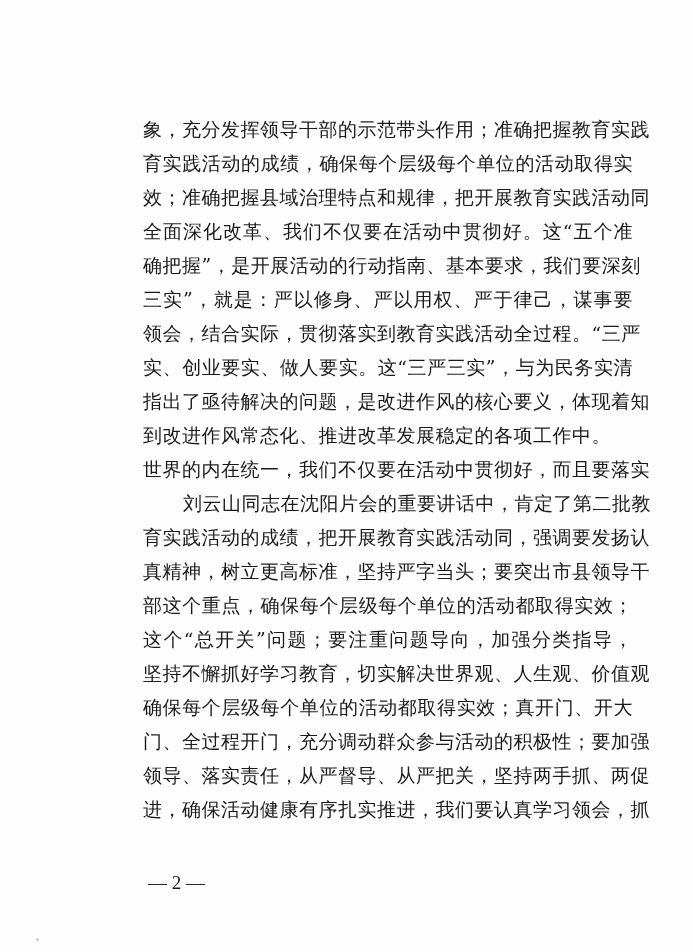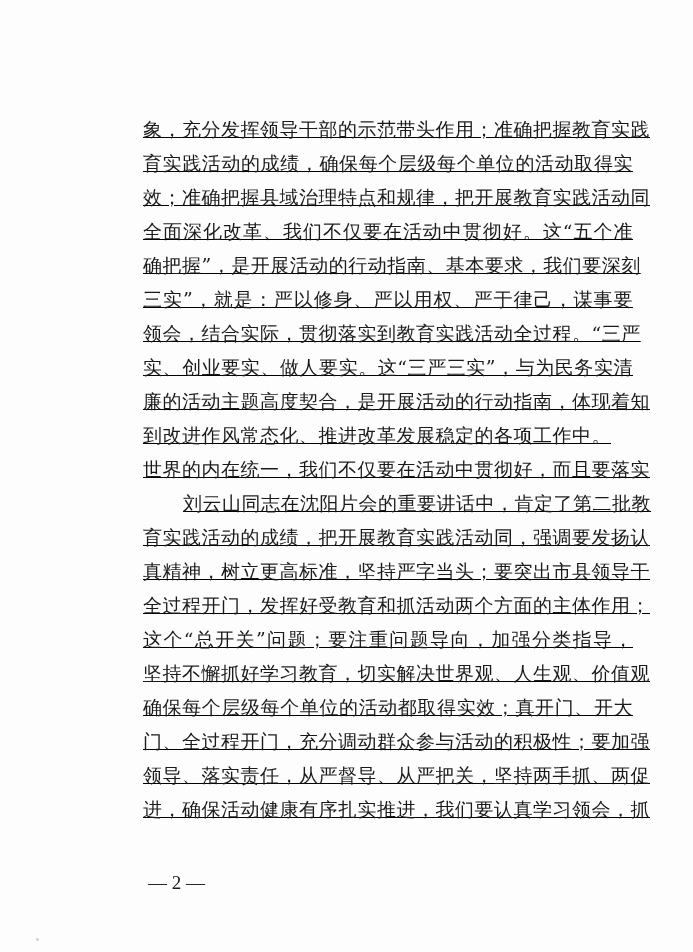--- a/index.html
+++ b/index.html
@@ -1,18 +1,18 @@
 <!DOCTYPE html>
 <html><head>
   <meta charset="utf-8">
   <style>
     html, body { margin: 0; padding: 0; background: #ffffff; }
     body { width: 693px; height: 952px; position: relative; overflow: hidden; }
     .page { position: absolute; left: 0; top: 0; width: 693px; height: 952px; background: #fdfdfd; }
-    .text-block { position: absolute; left: 143px; top: 112px; width: 490px; text-decoration: underline; }
+    .text-block { position: absolute; left: 143px; top: 112px; width: 490px; }
     .line {
       height: 34px; line-height: 34px;
       font-family: "DejaVu Serif", "Liberation Serif", serif;
       font-size: 19px; color: #1a1a1a;
       white-space: nowrap;
       text-align: justify; text-align-last: justify;
       letter-spacing: 0.5px;
     }
     .line.last { text-align-last: left; }
     .line.indent { padding-left: 40px; }
@@ -31,30 +31,30 @@
 
     <div>
       <div class="line">象，充分发挥领导干部的示范带头作用；准确把握教育实践</div>
       <div class="line">育实践活动的成绩，确保每个层级每个单位的活动取得实</div>
       <div class="line">效；准确把握县域治理特点和规律，把开展教育实践活动同</div>
       <div class="line">全面深化改革、我们不仅要在活动中贯彻好。这“五个准</div>
       <div class="line">确把握”，是开展活动的行动指南、基本要求，我们要深刻</div>
       <div class="line">三实”，就是：严以修身、严以用权、严于律己，谋事要</div>
       <div class="line">领会，结合实际，贯彻落实到教育实践活动全过程。“三严</div>
       <div class="line">实、创业要实、做人要实。这“三严三实”，与为民务实清</div>
-      <div class="line">廉的活动主题高度契合，是开展活动的行动指南，体现着知</div>
+      <div class="line">指出了亟待解决的问题，是改进作风的核心要义，体现着知</div>
       <div class="line last">到改进作风常态化、推进改革发展稳定的各项工作中。</div>
       <div class="line">世界的内在统一，我们不仅要在活动中贯彻好，而且要落实</div>
     </div>
 
     <div>
       <div class="line indent">刘云山同志在沈阳片会的重要讲话中，肯定了第二批教</div>
       <div class="line">育实践活动的成绩，把开展教育实践活动同，强调要发扬认</div>
       <div class="line">真精神，树立更高标准，坚持严字当头；要突出市县领导干</div>
-      <div class="line">全过程开门，发挥好受教育和抓活动两个方面的主体作用；</div>
+      <div class="line">部这个重点，确保每个层级每个单位的活动都取得实效；</div>
       <div class="line">这个“总开关”问题；要注重问题导向，加强分类指导，</div>
       <div class="line">坚持不懈抓好学习教育，切实解决世界观、人生观、价值观</div>
       <div class="line">确保每个层级每个单位的活动都取得实效；真开门、开大</div>
       <div class="line">门、全过程开门，充分调动群众参与活动的积极性；要加强</div>
       <div class="line">领导、落实责任，从严督导、从严把关，坚持两手抓、两促</div>
       <div class="line">进，确保活动健康有序扎实推进，我们要认真学习领会，抓</div>
     </div>
   </div>
 
   <div class="page-number">— 2 —</div>

